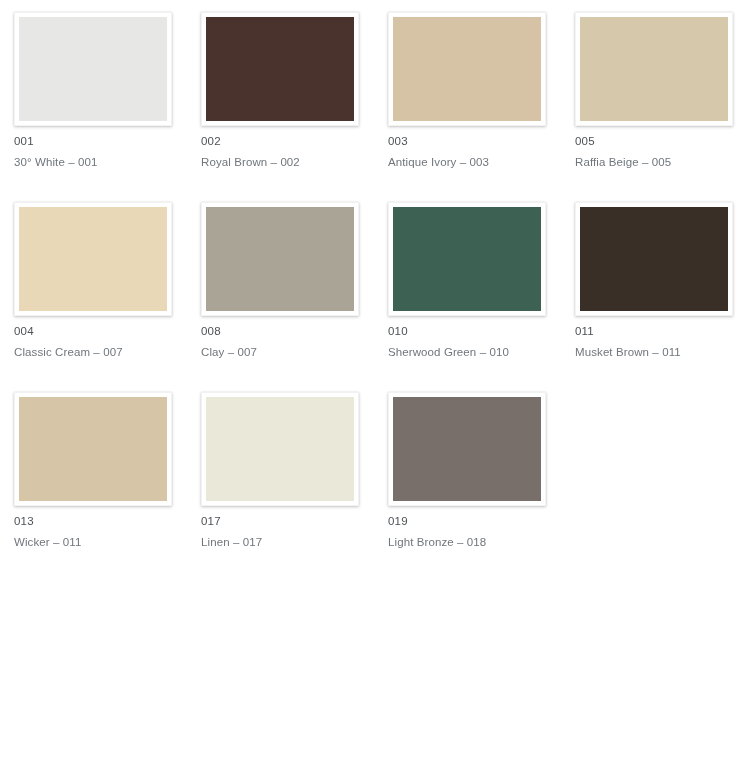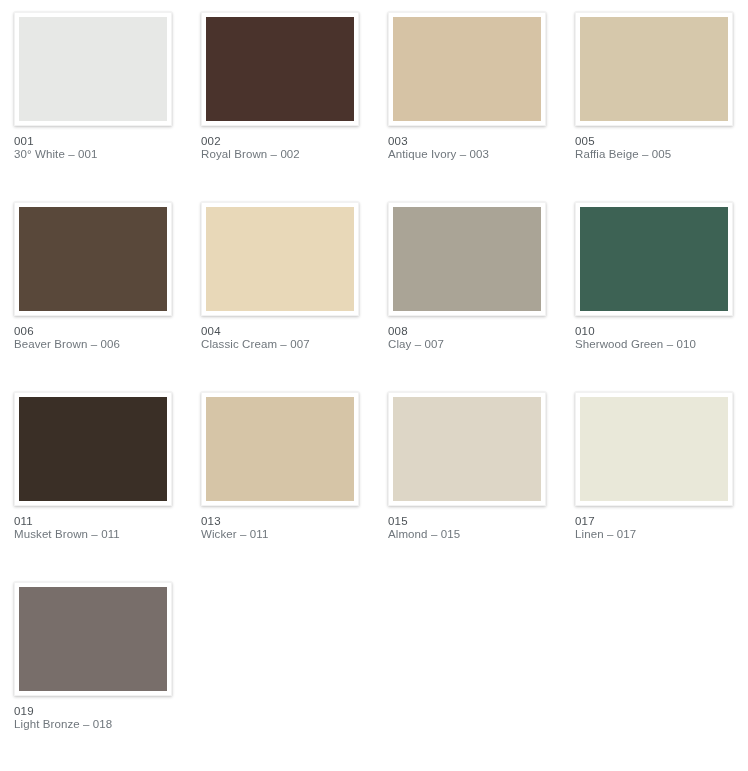--- a/index.html
+++ b/index.html
@@ -48,20 +48,21 @@
 
   .swatch-code {
     margin-top: 9px;
     font-size: 11.5px;
     line-height: 13px;
     color: #4c5257;
     letter-spacing: 0.2px;
   }
 
   .swatch-name {
+    margin-top: 8px;
     font-size: 11.5px;
     line-height: 13px;
     color: #6f767c;
     letter-spacing: 0.1px;
   }
 </style>
 </head>
 <body style="background: rgb(255, 255, 255);">
 
 <div id="swatch-grid">
@@ -88,27 +89,20 @@
     </div>
     <div class="swatch-cell">
       <div class="swatch-frame">
         <span class="swatch-color" style="background-color: rgb(214, 200, 171);"></span>
       </div>
       <div class="swatch-code">005</div>
       <div class="swatch-name">Raffia Beige – 005</div>
     </div>
     <div class="swatch-cell">
       <div class="swatch-frame">
-        <span class="swatch-color" style="background-color: rgb(89, 72, 58);"></span>
-      </div>
-      <div class="swatch-code">006</div>
-      <div class="swatch-name">Beaver Brown – 006</div>
-    </div>
-    <div class="swatch-cell">
-      <div class="swatch-frame">
         <span class="swatch-color" style="background-color: rgb(232, 216, 184);"></span>
       </div>
       <div class="swatch-code">004</div>
       <div class="swatch-name">Classic Cream – 007</div>
     </div>
     <div class="swatch-cell">
       <div class="swatch-frame">
         <span class="swatch-color" style="background-color: rgb(170, 164, 150);"></span>
       </div>
       <div class="swatch-code">008</div>
@@ -130,27 +124,20 @@
     </div>
     <div class="swatch-cell">
       <div class="swatch-frame">
         <span class="swatch-color" style="background-color: rgb(214, 197, 167);"></span>
       </div>
       <div class="swatch-code">013</div>
       <div class="swatch-name">Wicker – 011</div>
     </div>
     <div class="swatch-cell">
       <div class="swatch-frame">
-        <span class="swatch-color" style="background-color: rgb(221, 214, 198);"></span>
-      </div>
-      <div class="swatch-code">015</div>
-      <div class="swatch-name">Almond – 015</div>
-    </div>
-    <div class="swatch-cell">
-      <div class="swatch-frame">
         <span class="swatch-color" style="background-color: rgb(233, 232, 217);"></span>
       </div>
       <div class="swatch-code">017</div>
       <div class="swatch-name">Linen – 017</div>
     </div>
     <div class="swatch-cell">
       <div class="swatch-frame">
         <span class="swatch-color" style="background-color: rgb(120, 110, 106);"></span>
       </div>
       <div class="swatch-code">019</div>

